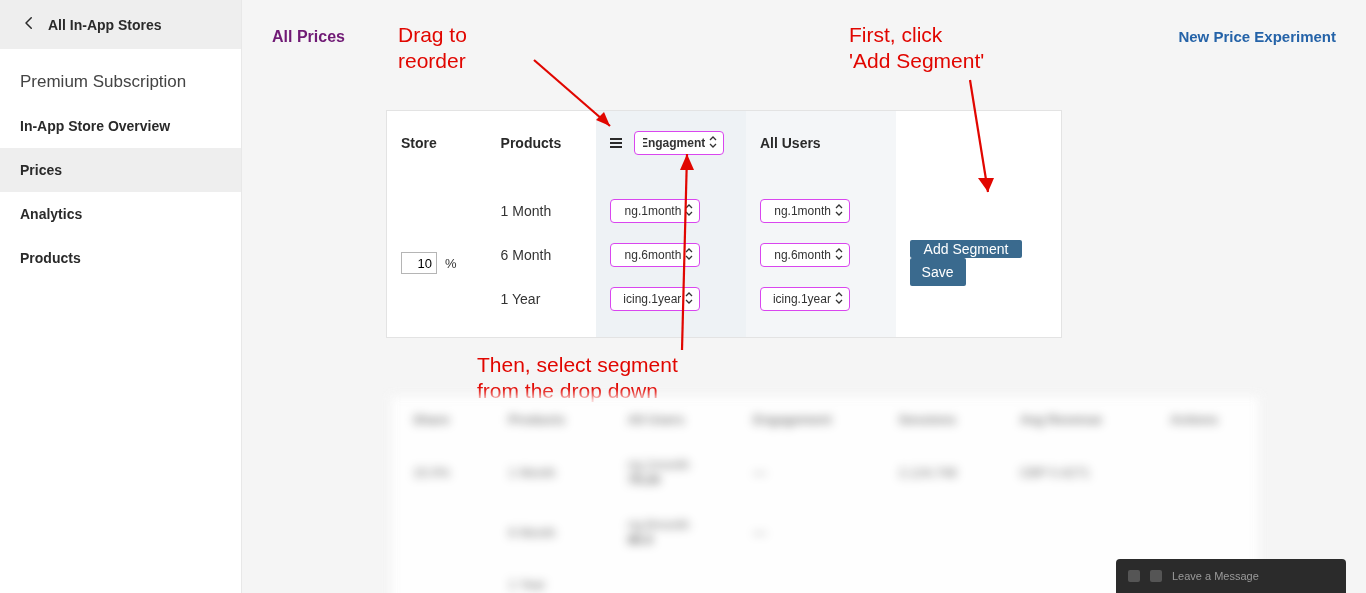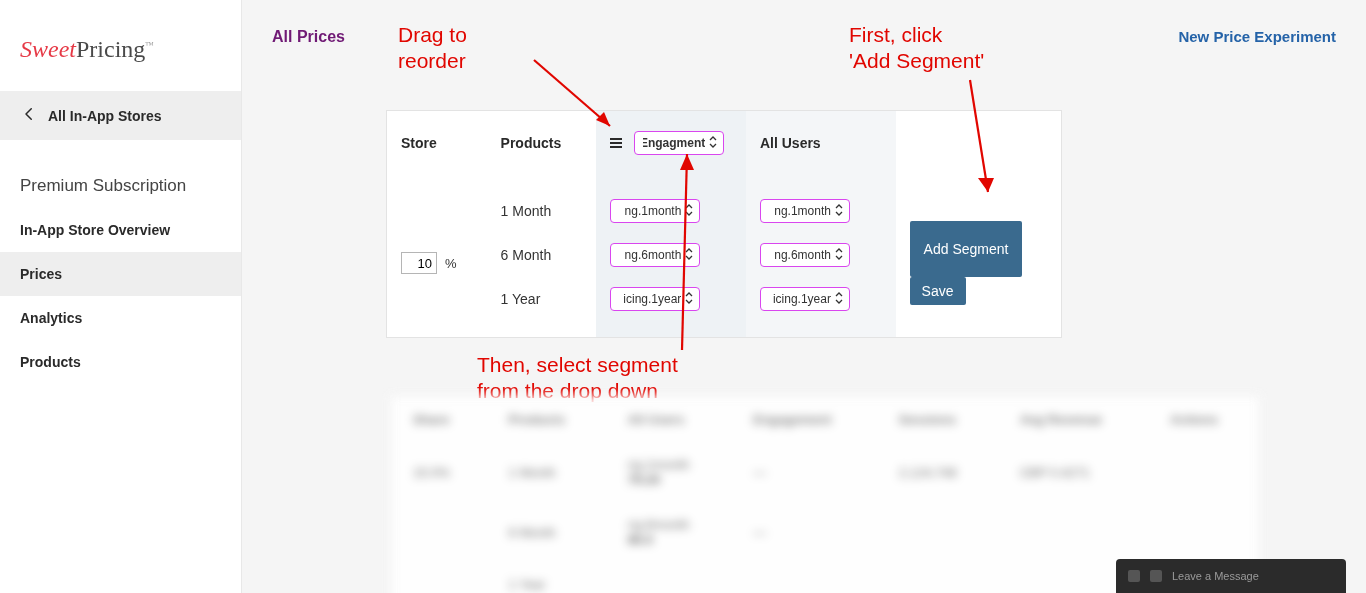--- a/index.html
+++ b/index.html
@@ -6,21 +6,21 @@
 body { font-family: -apple-system, BlinkMacSystemFont, "Segoe UI", Helvetica, Arial, sans-serif; background: #f5f5f5; color: #2a2a2a; width: 1366px; height: 593px; overflow: hidden; position: relative; }
 .layout { display: flex; height: 100%; }
 .sidebar { width: 242px; background: #fff; border-right: 1px solid #e8e8e8; flex-shrink: 0; }
 .logo-wrap { padding: 36px 20px 28px 20px; }
 .logo { font-family: Georgia, serif; font-size: 24px; font-weight: 400; }
 .logo .sweet { color: #e63946; font-style: italic; }
 .logo .pricing { color: #4a4a4a; }
 .logo .tm { font-size: 9px; vertical-align: super; color: #9a9a9a; }
 .back-row { display: flex; align-items: center; gap: 10px; padding: 14px 20px; background: #eeeeee; cursor: pointer; font-size: 14px; font-weight: 600; color: #2a2a2a; }
 .back-arrow svg { width: 18px; height: 18px; stroke: #2a2a2a; }
-.subhead { padding: 36px 20px 12px 20px; font-size: 17px; color: #444; }
+.subhead { padding: 23px 20px 12px 20px; font-size: 17px; color: #444; }
 .nav-item { display: block; padding: 14px 20px; font-size: 14px; color: #2a2a2a; font-weight: 600; cursor: pointer; }
 .nav-item.active { background: #eeeeee; }
 .main { flex: 1; padding: 28px 30px; position: relative; }
 .topbar { display: flex; align-items: flex-start; justify-content: space-between; }
 .page-title { font-size: 16px; font-weight: 700; color: #701a75; }
 .new-exp { font-size: 15px; font-weight: 700; color: #2563a8; cursor: pointer; }
 .panel { margin-top: 64px; width: 676px; border: 1px solid #e3e3e3; background: #fff; margin-left: 114px; }
 .panel table { border-collapse: collapse; width: 100%; }
 .panel th { text-align: left; font-size: 14px; font-weight: 700; padding: 20px 14px; vertical-align: middle; }
 .panel td { padding: 10px 14px; font-size: 14px; color: #333; vertical-align: middle; }
@@ -32,21 +32,21 @@
 th.col-seg, td.col-seg { background: #eef2f5; }
 th.col-users, td.col-users { background: #f4f6f8; }
 .drag-handle { display: inline-flex; flex-direction: column; gap: 2px; margin-right: 8px; vertical-align: middle; cursor: grab; }
 .drag-handle span { display: block; width: 12px; height: 2px; background: #2a2a2a; }
 .select-like { display: inline-flex; align-items: center; border: 1px solid #d946ef; border-radius: 4px; height: 24px; padding: 0 6px 0 8px; font-size: 12px; background: #fff; cursor: pointer; white-space: nowrap; overflow: hidden; position: relative; width: 90px; }
 .select-like .val { overflow: hidden; text-overflow: clip; flex: 1; direction: rtl; text-align: right; color: #333; }
 .select-like .caret { margin-left: 4px; }
 .caret svg { width: 8px; height: 12px; }
 .share-input { width: 36px; height: 22px; border: 1px solid #b5b5b5; text-align: right; padding: 0 4px; font-size: 13px; }
 .pct { margin-left: 4px; font-size: 13px; color: #333; }
-.btn { display: inline-block; border: none; border-radius: 2px; padding: 20px 14px; font-size: 14px; color: #fff; background: #3a6a8e; cursor: pointer; font-weight: 500; }
+.btn { display: inline-block; border: none; border-radius: 2px; padding: 1px 14px; font-size: 14px; color: #fff; background: #3a6a8e; cursor: pointer; font-weight: 500; }
 .btn.small { padding: 6px 12px; }
 .actions-cell { vertical-align: top; padding-top: 22px; }
 .products-label { white-space: nowrap; }
 .row-first td { padding-top: 24px; }
 .row-last td { padding-bottom: 26px; }
 
 .anno { position: absolute; color: #e10600; font-size: 21px; font-weight: 500; line-height: 1.25; pointer-events: none; }
 .anno-arrows { position: absolute; top: 0; left: 0; pointer-events: none; }
 .anno-arrows line, .anno-arrows path { stroke: #e10600; stroke-width: 2.2; fill: none; }
 .anno-arrows .head { fill: #e10600; stroke: none; }
@@ -57,25 +57,20 @@
 .blur-panel .h { color: #7a7a7a; font-weight: 700; }
 .chat-widget { position: absolute; right: 20px; bottom: 0; width: 230px; height: 34px; background: #2b2b2b; border-radius: 4px 4px 0 0; display: flex; align-items: center; padding: 0 12px; gap: 10px; }
 .chat-widget .dot { width: 12px; height: 12px; background: #555; border-radius: 2px; }
 .chat-widget .txt { color: #9a9a9a; font-size: 11px; }
 </style>
 </head>
 <body>
 
 <div class="layout">
   <aside class="sidebar">
-    <div class="logo-wrap">
-      <span class="logo">
-        <span class="sweet">Sweet</span><span class="pricing">Pricing</span><span class="tm">™</span>
-      </span>
-    </div>
     <div class="back-row">
       <span class="back-arrow">
         <svg viewBox="0 0 24 24" fill="none">
             <path d="M15 5l-7 7 7 7" stroke-width="2" stroke-linecap="round" stroke-linejoin="round"></path>
           </svg>
       </span>
       <span>All In-App Stores</span>
     </div>
     <div class="subhead">Premium Subscription</div>
     <a class="nav-item">In-App Store Overview</a>

